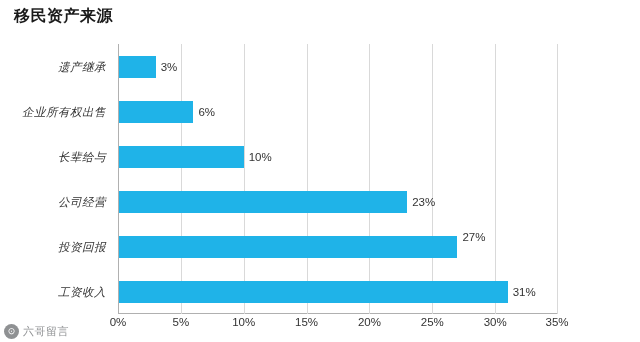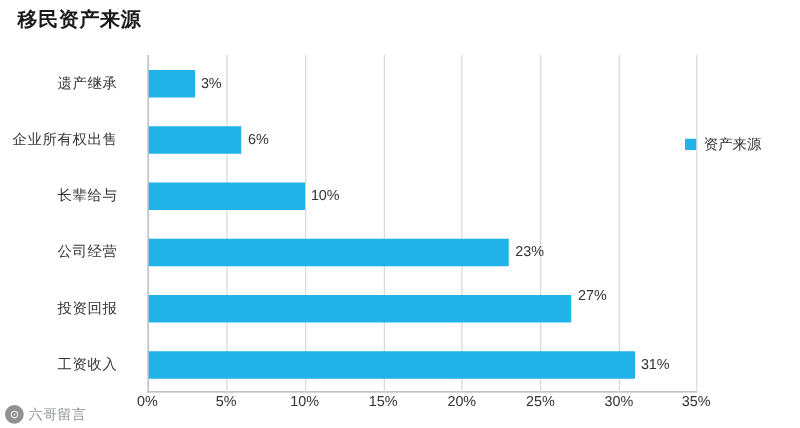--- a/index.html
+++ b/index.html
@@ -67,28 +67,29 @@
   .bar-value {
     position: absolute;
     font-size: 11.5px;
     color: #333333;
     white-space: nowrap;
     line-height: 22px;
     height: 22px;
   }
   .cat-label {
     position: absolute;
-    right: 16px;
+    right: 4px;
     font-size: 11.5px;
     color: #333333;
     text-align: left;
     white-space: nowrap;
     line-height: 22px;
     height: 22px;
     letter-spacing: 0.5px;
+    font-style: italic;
   }
   #y-labels {
     position: absolute;
     left: 0;
     top: 44px;
     width: 110px;
     height: 270px;
   }
   #x-labels {
     position: absolute;
@@ -197,23 +198,19 @@
       <div class="x-tick" style="left: 0px;">0%</div>
       <div class="x-tick" style="left: 62.8571px;">5%</div>
       <div class="x-tick" style="left: 125.714px;">10%</div>
       <div class="x-tick" style="left: 188.571px;">15%</div>
       <div class="x-tick" style="left: 251.429px;">20%</div>
       <div class="x-tick" style="left: 314.286px;">25%</div>
       <div class="x-tick" style="left: 377.143px;">30%</div>
       <div class="x-tick" style="left: 439px;">35%</div>
     </div>
 
-  <div id="legend">
-    <span id="legend-swatch"></span>
-    <span id="legend-label">资产来源</span>
-  </div>
 
   <div id="watermark">
     <span id="watermark-mark">⊙</span>
     <span id="watermark-text">六哥留言</span>
   </div>
 
 </div>
 
 </body></html>

